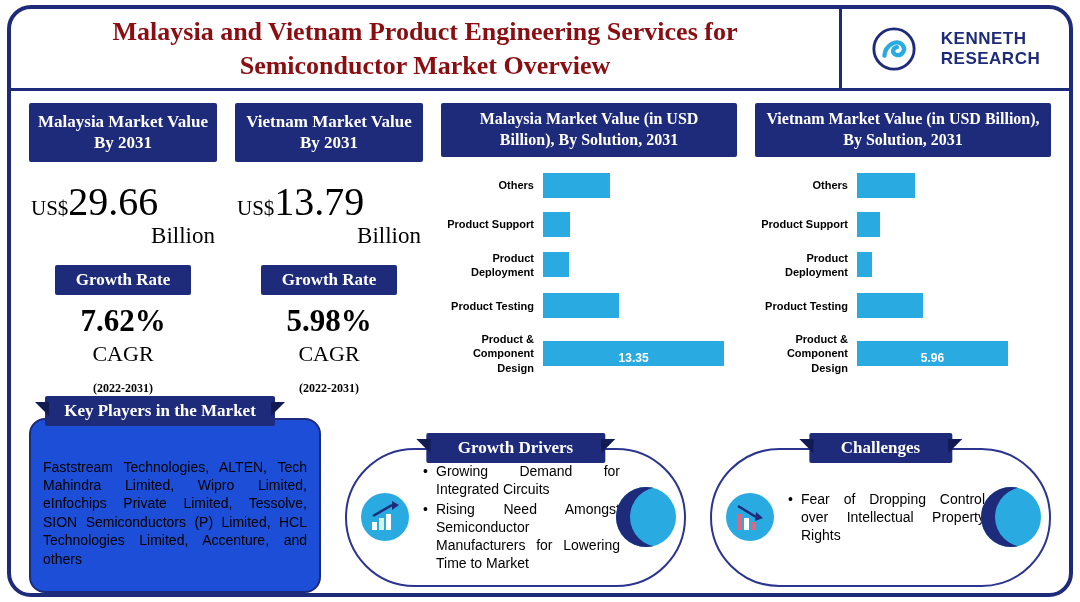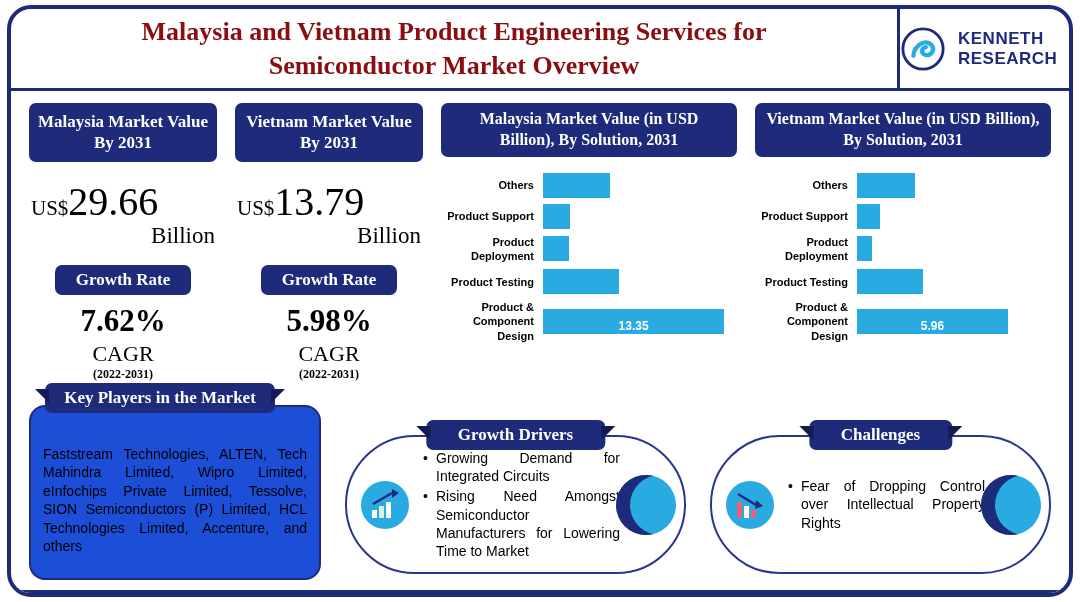--- a/index.html
+++ b/index.html
@@ -6,48 +6,48 @@
   html,body { width:1080px; height:602px; }
   body { background:#fff; font-family:"Liberation Sans", sans-serif; position:relative; }
 
   .frame { position:absolute; inset:5px 7px; border:4px solid #1e2a7a; border-radius:24px;
            background:#fff; display:flex; flex-direction:column; overflow:hidden; }
 
   
   .header { display:flex; align-items:stretch; border-bottom:3px solid #1e2a7a; flex:0 0 82px; }
   .title-wrap { flex:1; display:flex; flex-direction:column; justify-content:center; text-align:center; padding:4px 8px; }
   .title-line { font-family:"Liberation Serif", serif; font-weight:bold; font-size:26px; color:#8a0d12; line-height:1.3; }
-  .logo-wrap { width:172px; border-left:3px solid #1e2a7a; display:flex; align-items:center; justify-content:flex-start; gap:12px; }
+  .logo-wrap { width:230px; border-left:3px solid #1e2a7a; display:flex; align-items:center; justify-content:center; gap:24px; }
   .brand { font-weight:bold; color:#1e2a7a; font-size:17px; line-height:1.15; letter-spacing:0.5px; }
 
   
   .banner { background:#1e2a7a; color:#fff; font-family:"Liberation Serif", serif; font-weight:bold;
-            text-align:center; border-radius:7px; position:relative; }
+            text-align:center; border-radius:2px; position:relative; }
   .tails::before, .tails::after { content:""; position:absolute; top:6px; width:0; height:0;
             border:7px solid transparent; z-index:-1; }
   .tails::before { left:-10px; border-right-color:#131b53; border-top-color:#131b53; }
   .tails::after  { right:-10px; border-left-color:#131b53; border-top-color:#131b53; }
 
   
   .main { display:flex; gap:18px; padding:12px 18px 0; flex:0 0 292px; }
   .col-summary { flex:0 0 188px; }
   .main-banner { font-size:17px; padding:8px 4px; line-height:1.25; }
   .value-block { margin-top:16px; font-family:"Liberation Serif", serif; color:#000; padding-left:2px; }
   .currency { font-size:21px; font-weight:normal; }
   .big-value { font-size:40px; font-weight:normal; }
   .unit { font-size:23px; text-align:right; margin-top:-2px; padding-right:2px; }
   .growth-ribbon { margin:16px auto 0; width:136px; font-size:17px; padding:5px 0; }
   .growth-stats { width:168px; margin:8px auto 0; text-align:center; color:#000; }
   .growth-value { font-size:31px; font-weight:bold; font-family:"Liberation Serif", serif; }
   .cagr { font-size:22px; font-family:"Liberation Serif", serif; margin-top:2px; }
-  .period { font-size:12px; font-family:"Liberation Serif", serif; font-weight:bold; margin-top:0; }
+  .period { font-size:12px; font-family:"Liberation Serif", serif; font-weight:bold; margin-top:14px; }
 
   .col-chart { flex:1 1 0; display:flex; flex-direction:column; }
   .chart-banner { font-size:16px; padding:6px 10px; line-height:1.3; }
-  .chart { margin-top:16px; display:flex; flex-direction:column; gap:6px; padding-right:4px; }
+  .chart { margin-top:16px; display:flex; flex-direction:column; gap:14px; padding-right:4px; }
   .chart-row { display:flex; align-items:center; }
   .chart-label { width:102px; flex:0 0 102px; font-size:11px; font-weight:bold; text-align:right;
                  padding-right:9px; line-height:1.3; color:#000; }
   .chart-track { flex:1; }
   .chart-bar { height:25px; background:#29abe2; display:flex; align-items:center; justify-content:center; }
   .bar-value { color:#fff; font-size:12px; font-weight:bold;margin-top:8px; }
 
   
   .bottom { display:flex; gap:24px; padding:4px 18px 0; flex:1 1 auto; }
   .kp { flex:0 0 292px; position:relative; }

